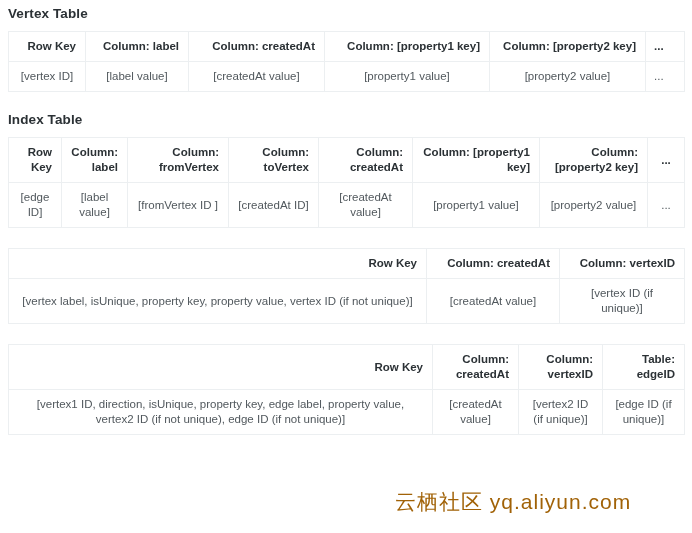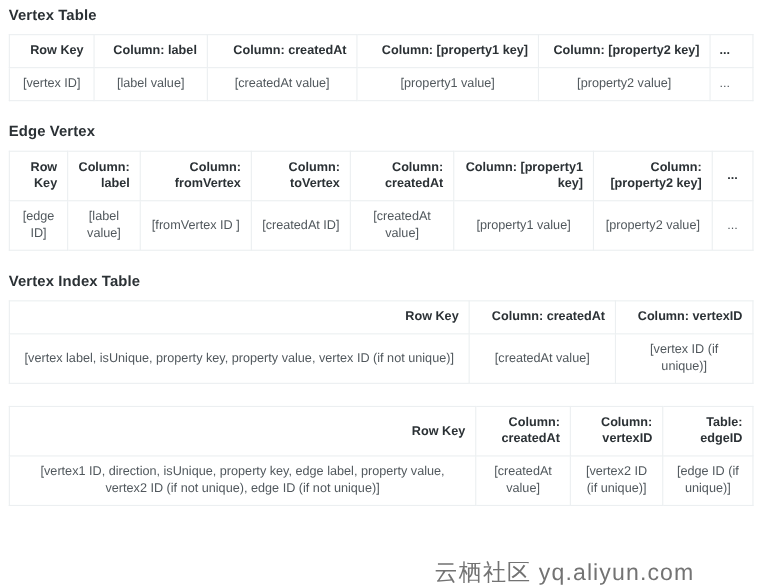--- a/index.html
+++ b/index.html
@@ -79,24 +79,24 @@
   .edge th.ellipsis-cell, .edge td.ellipsis-cell { text-align: center; }
 
   
   .idx td { text-align: left; }
   .idx th { text-align: center; }
   .idx td.cell-center { text-align: center; }
 
   .watermark {
     position: absolute;
     left: 395px;
-    top: 506px;
+    top: 488px;
     font-size: 21px;
     letter-spacing: 1px;
-    color: #737373;
+    color: #a16207;
     font-family: "Liberation Sans", sans-serif;
     white-space: nowrap;
     pointer-events: none;
     user-select: none;
   }
 </style>
 </head>
 <body>
 
 <div class="page">
@@ -131,21 +131,21 @@
           <td>[property2 value]</td>
           <td class="ellipsis-cell">...</td>
         </tr>
       </tbody>
     </table>
   </div>
 
   <div class="section-gap"></div>
 
   <div class="section">
-    <div class="section-title">Edge Vertex</div>
+    <div class="section-title">Index Table</div>
     <table class="grid edge">
       <colgroup>
         <col style="width:53px">
           <col style="width:66px">
           <col style="width:101px">
           <col style="width:90px">
         <col style="width:94px">
           <col style="width:127px">
           <col style="width:108px">
           <col style="width:37px">
@@ -173,21 +173,20 @@
           <td class="cell-center">[property2 value]</td>
           <td class="ellipsis-cell">...</td>
         </tr>
       </tbody>
     </table>
   </div>
 
   <div class="section-gap"></div>
 
   <div class="section">
-    <div class="section-title">Vertex Index Table</div>
     <table class="grid idx">
       <colgroup>
         <col style="width:418px">
           <col style="width:133px">
           <col style="width:125px">
       </colgroup>
       <thead>
         <tr>
           <th>Row Key</th>
           <th>Column: createdAt</th>

